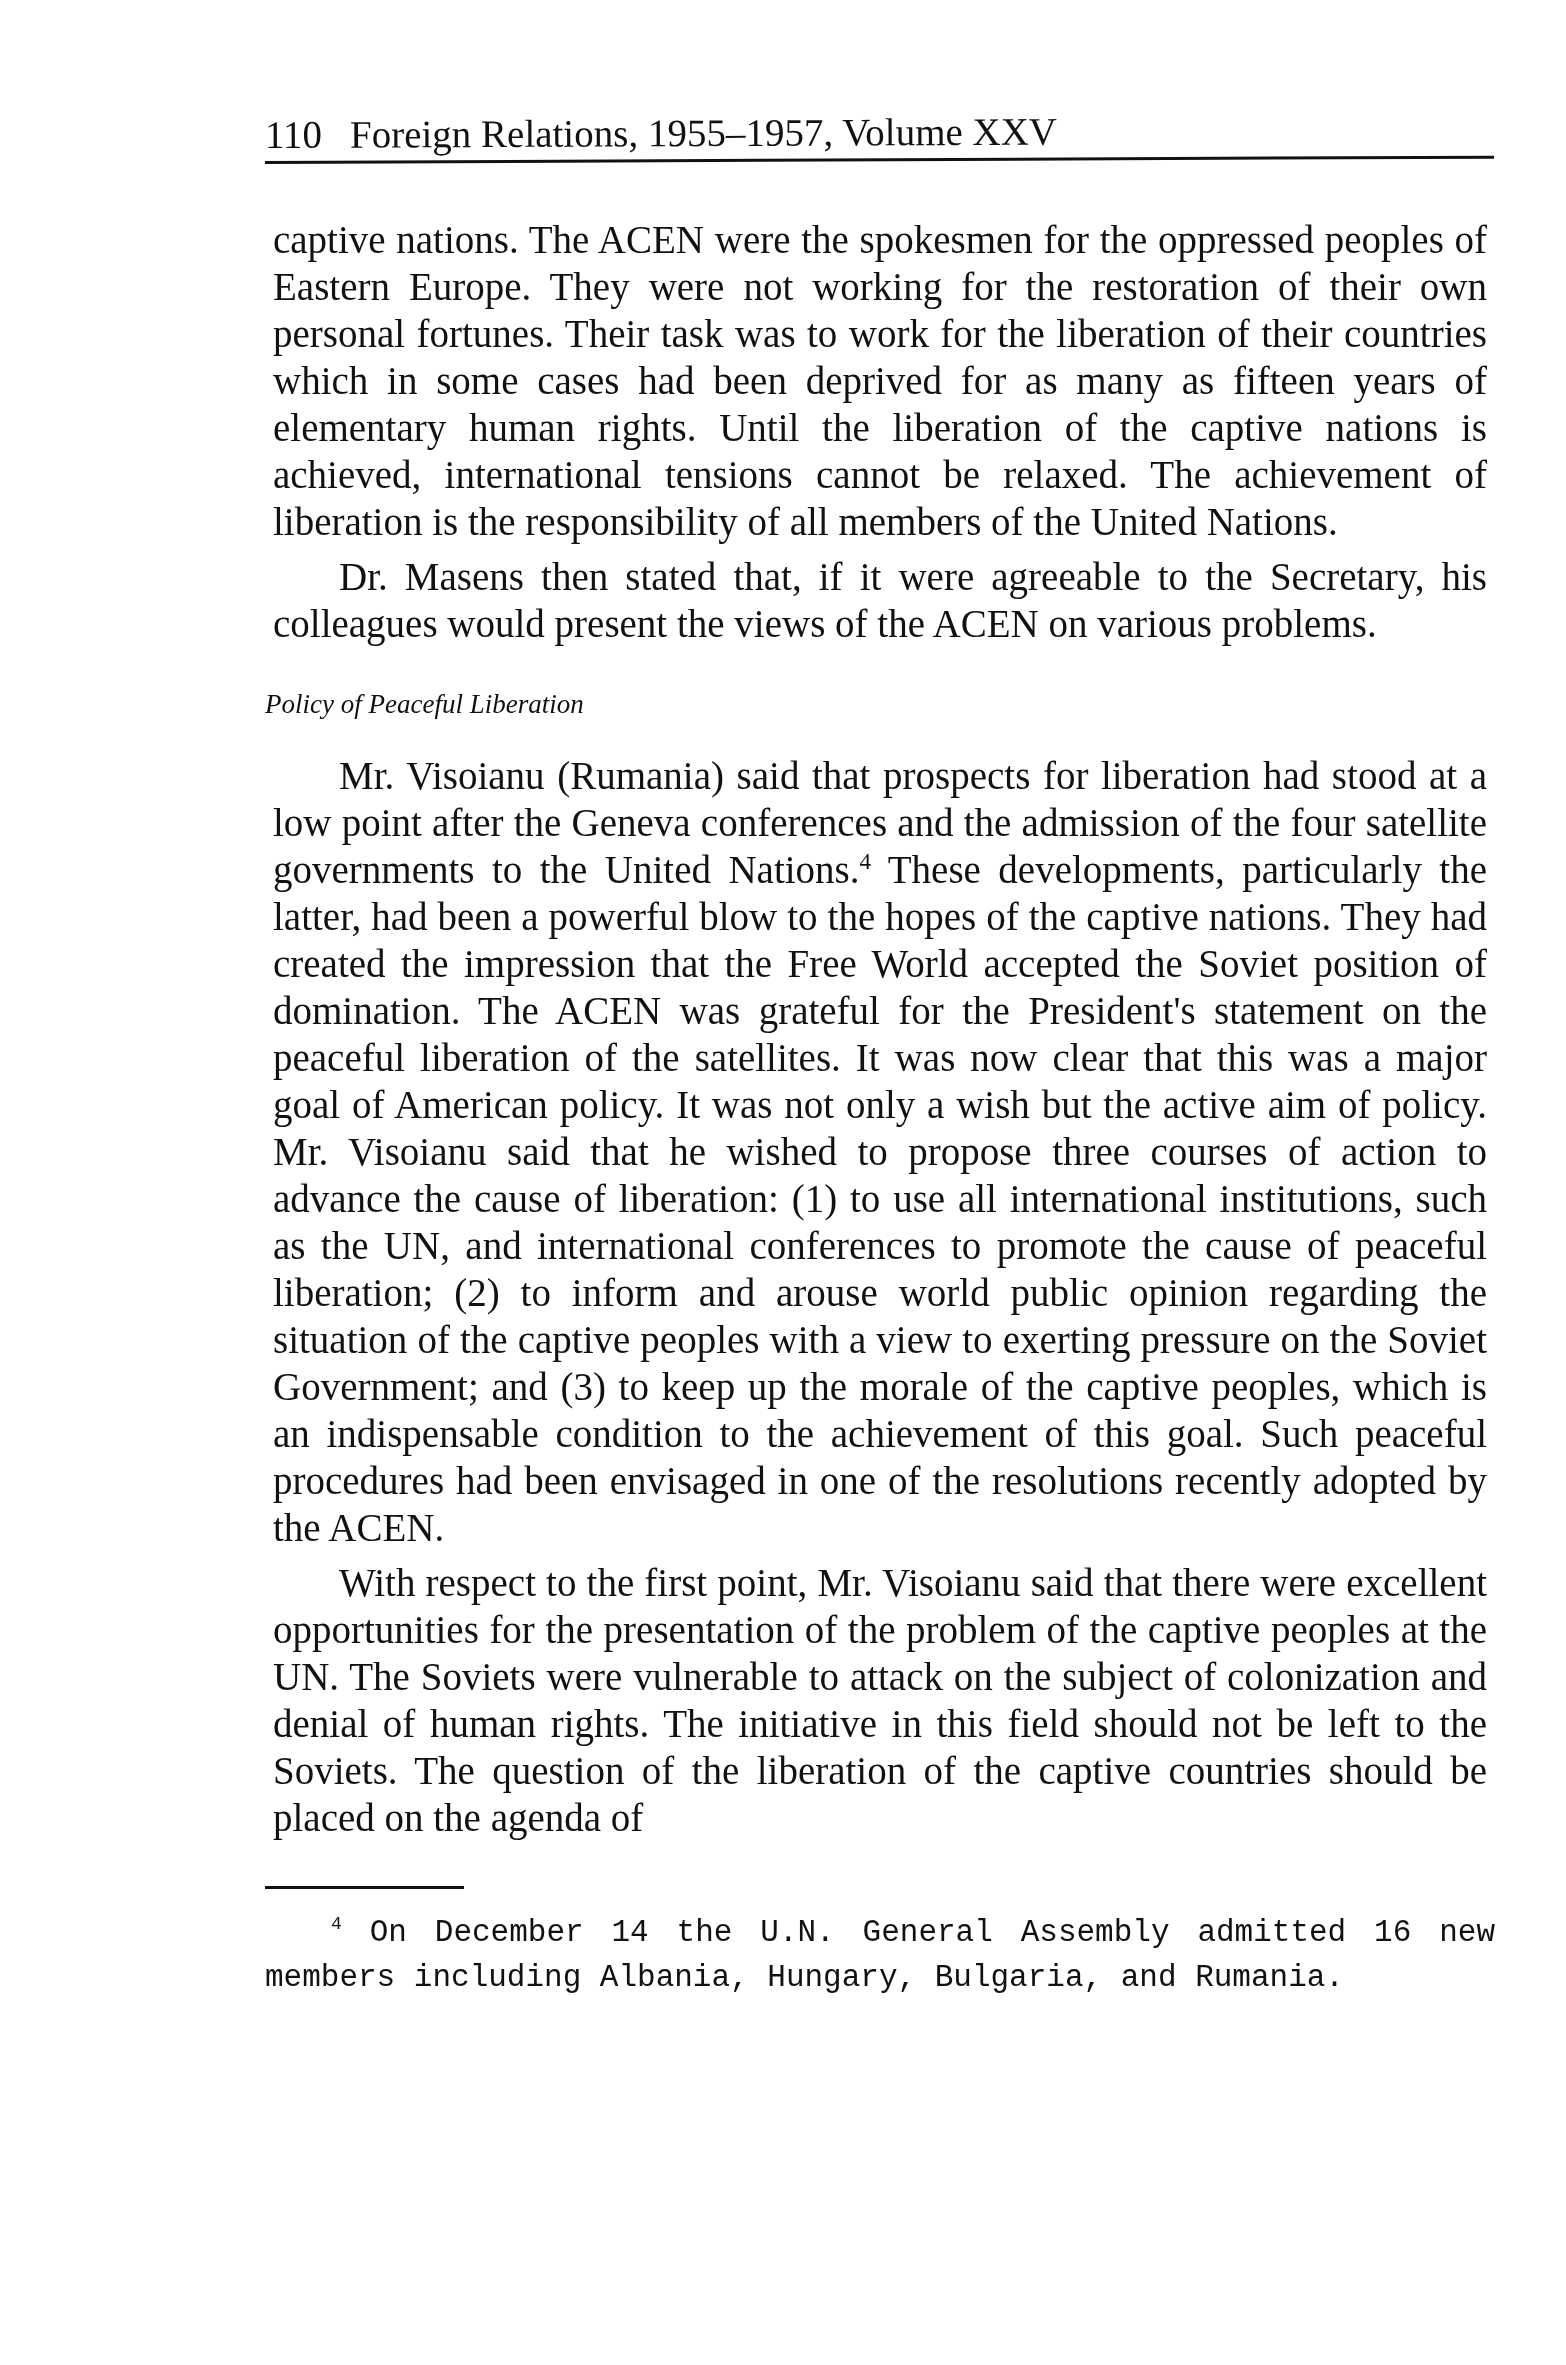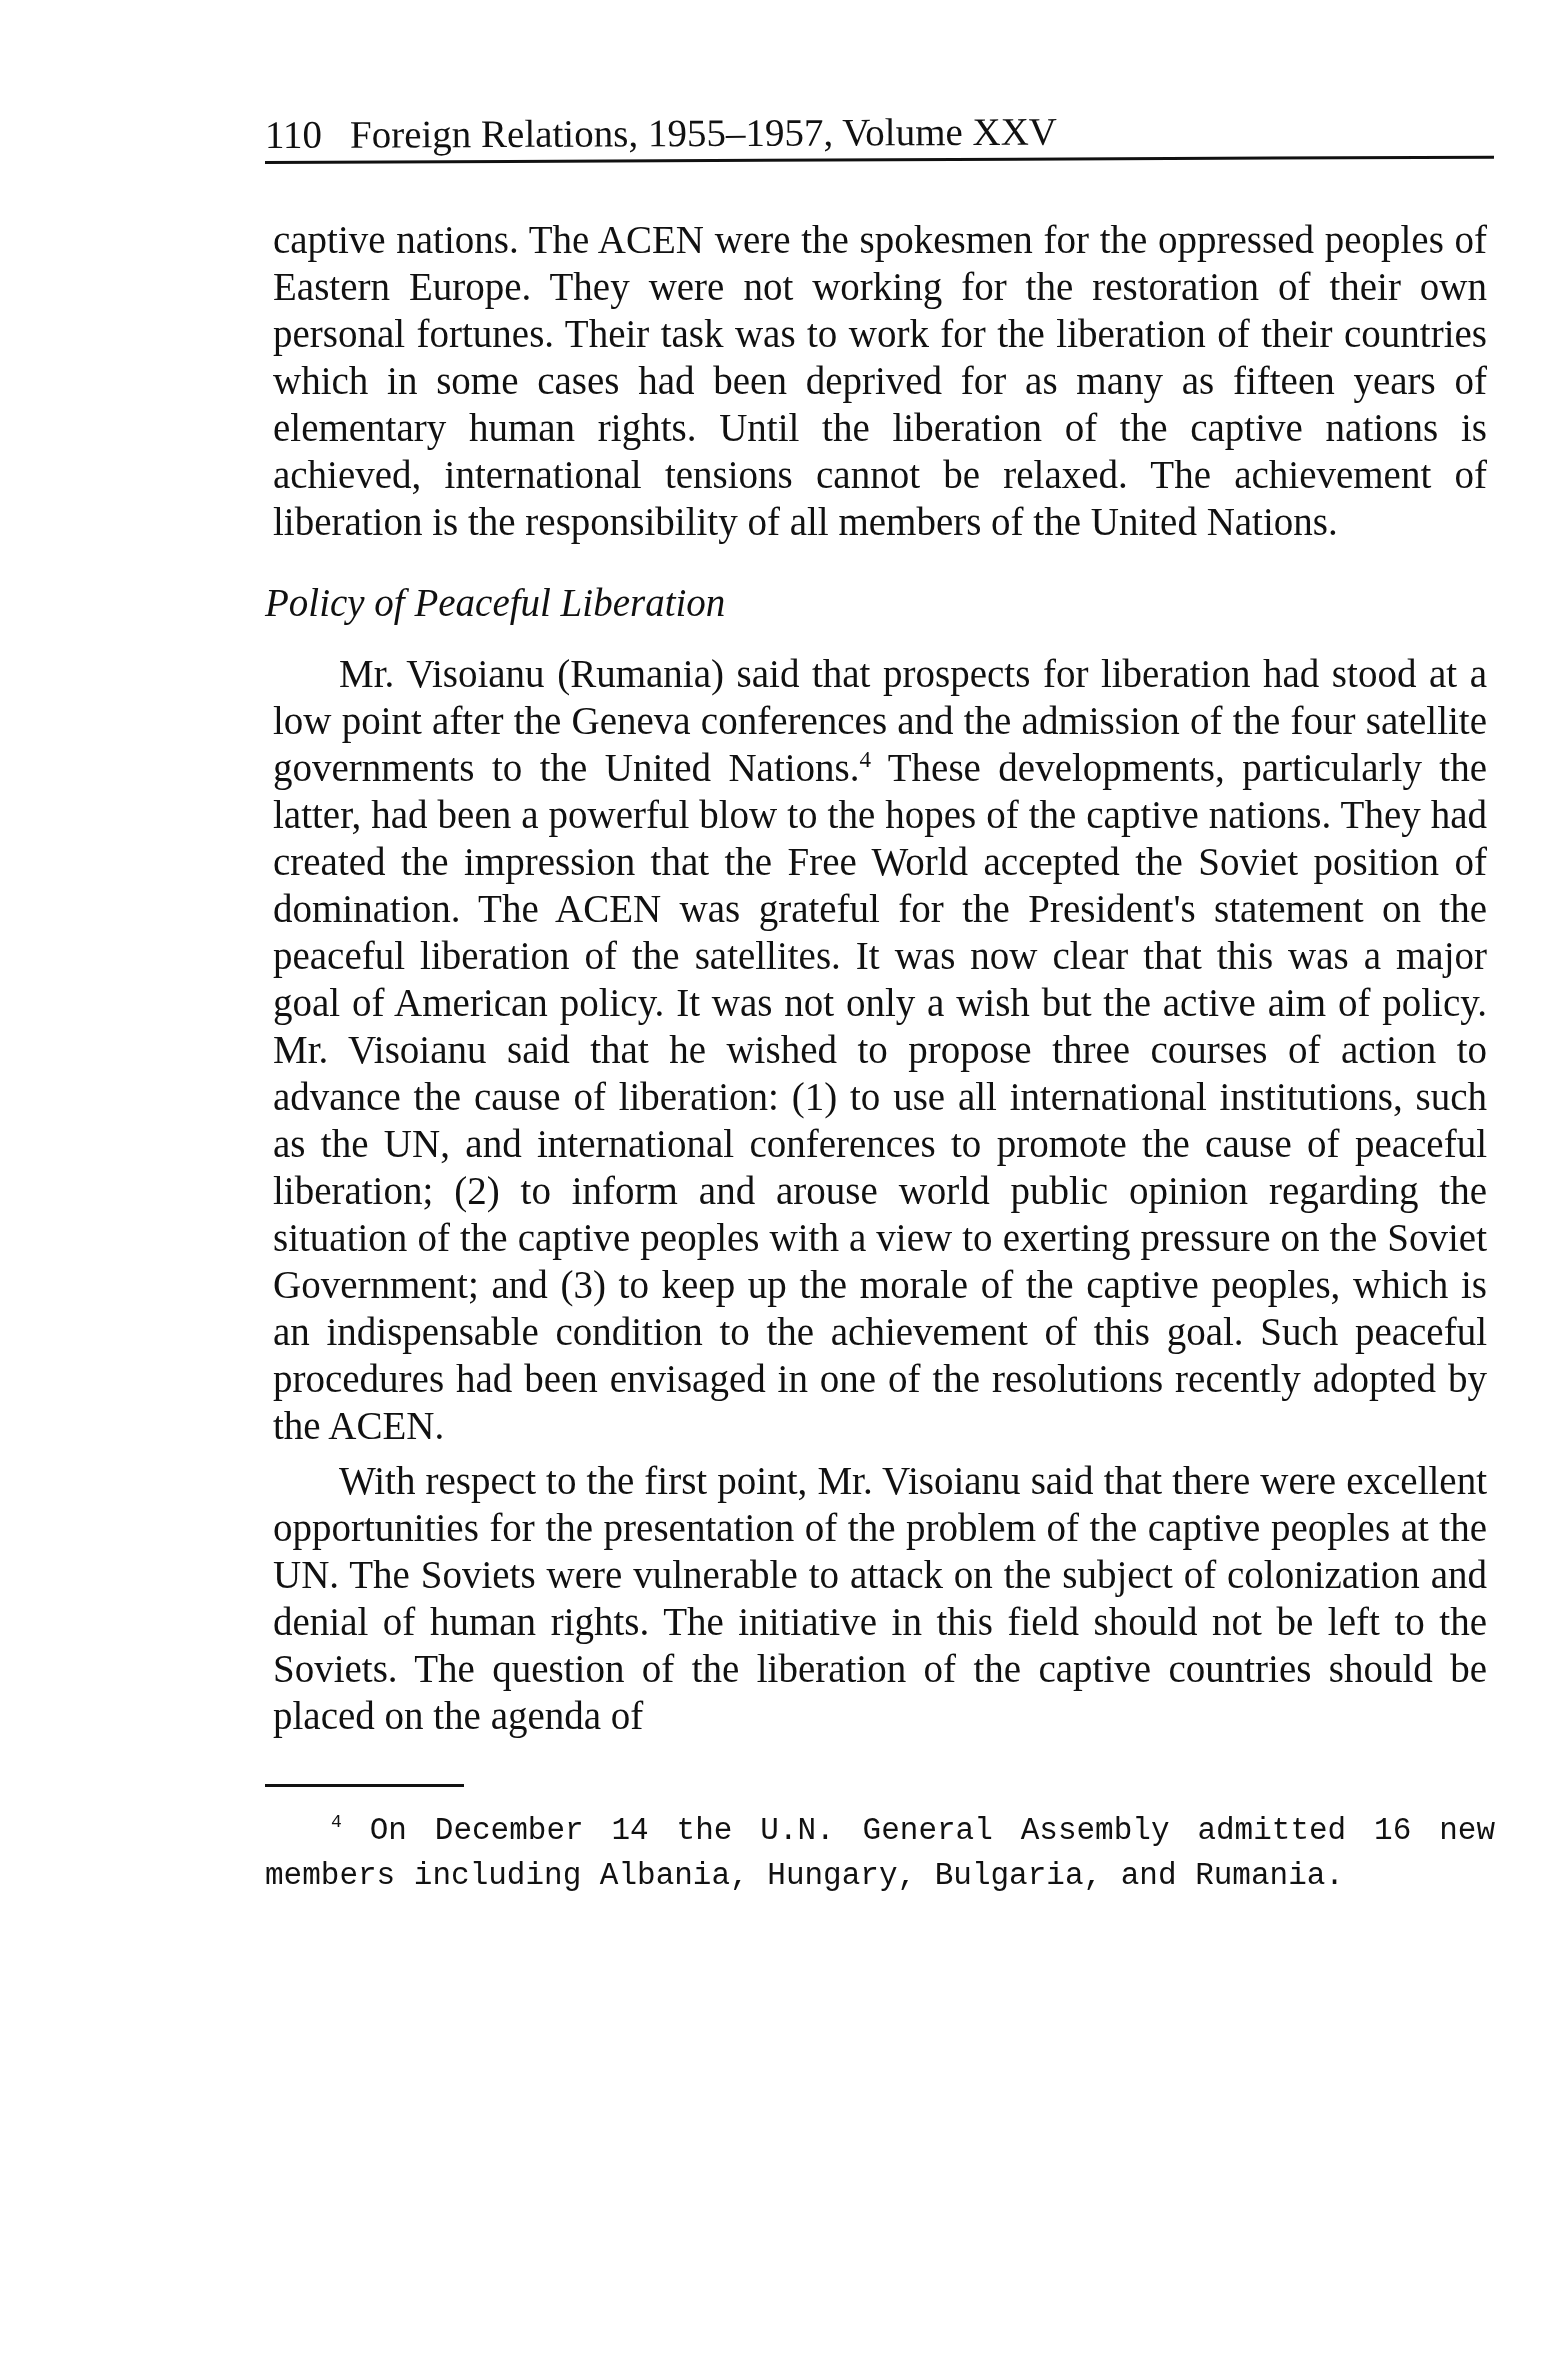--- a/index.html
+++ b/index.html
@@ -19,21 +19,21 @@
   }
   .running-head .pageno { margin-right: 28px; text-align: center; }
   .body { margin-top: 52px; }
   p {
     margin: 8px; font-size: 39px; line-height: 47px;
     text-align: justify; hyphens: manual;
   }
   p.indent { text-indent: 66px; }
   p + p { margin-top: 0; }
   .section-heading {
-    font-style: italic; font-size: 39px; line-height: 47px;
+    font-style: italic; font-size: 27px; line-height: 47px;
     margin: 34px 0 24px 0;
   }
   sup { font-size: 23px; line-height: 0; vertical-align: 14px; }
   .footnote-rule {
     width: 199px; height: 3.3px; background: #111111;
     margin-top: 45px; margin-bottom: 21px;
   }
   .footnote {
     font-size: 31px; line-height: 45px; text-align: justify;
     text-indent: 66px;
@@ -46,20 +46,21 @@
 
 <div class="page">
 
   <div class="running-head">
     <span class="pageno">110</span>
     <span>Foreign Relations, 1955–1957, Volume XXV</span>
   </div>
 
   <div class="body">
     <p>captive nations. The ACEN were the spokesmen for the oppressed peoples of Eastern Europe. They were not working for the restoration of their own personal fortunes. Their task was to work for the liberation of their countries which in some cases had been deprived for as many as fifteen years of elementary human rights. Until the liberation of the captive nations is achieved, international tensions cannot be relaxed. The achievement of liberation is the responsibility of all members of the United Nations.</p>
+    <p class="indent">Dr. Masens then stated that, if it were agreeable to the Secretary, his colleagues would present the views of the ACEN on various problems.</p>
 
     <div class="section-heading">Policy of Peaceful Liberation</div>
 
     <p class="indent"><span>Mr. Visoianu (Rumania) said that prospects for liberation had stood at a low point after the Geneva conferences and the admission of the four satellite governments to the United Nations.</span><sup>4</sup><span> These developments, particularly the latter, had been a powerful blow to the hopes of the captive nations. They had created the impression that the Free World accepted the Soviet position of domination. The ACEN was grateful for the President's statement on the peaceful liberation of the satellites. It was now clear that this was a major goal of American policy. It was not only a wish but the active aim of policy. Mr. Visoianu said that he wished to propose three courses of action to advance the cause of liberation: (1) to use all international institutions, such as the UN, and international conferences to promote the cause of peaceful liberation; (2) to inform and arouse world public opinion regarding the situation of the captive peoples with a view to exerting pressure on the Soviet Government; and (3) to keep up the morale of the captive peoples, which is an indispensable condition to the achievement of this goal. Such peaceful procedures had been envisaged in one of the resolutions recently adopted by the ACEN.</span></p>
     <p class="indent">With respect to the first point, Mr. Visoianu said that there were excellent opportunities for the presentation of the problem of the captive peoples at the UN. The Soviets were vulnerable to attack on the subject of colonization and denial of human rights. The initiative in this field should not be left to the Soviets. The question of the liberation of the captive countries should be placed on the agenda of</p>
   </div>
 
   <div class="footnote-rule"></div>
 
   <div class="footnote"><sup>4</sup> <span>On December 14 the U.N. General Assembly admitted 16 new members including Albania, Hungary, Bulgaria, and Rumania.</span></div>

